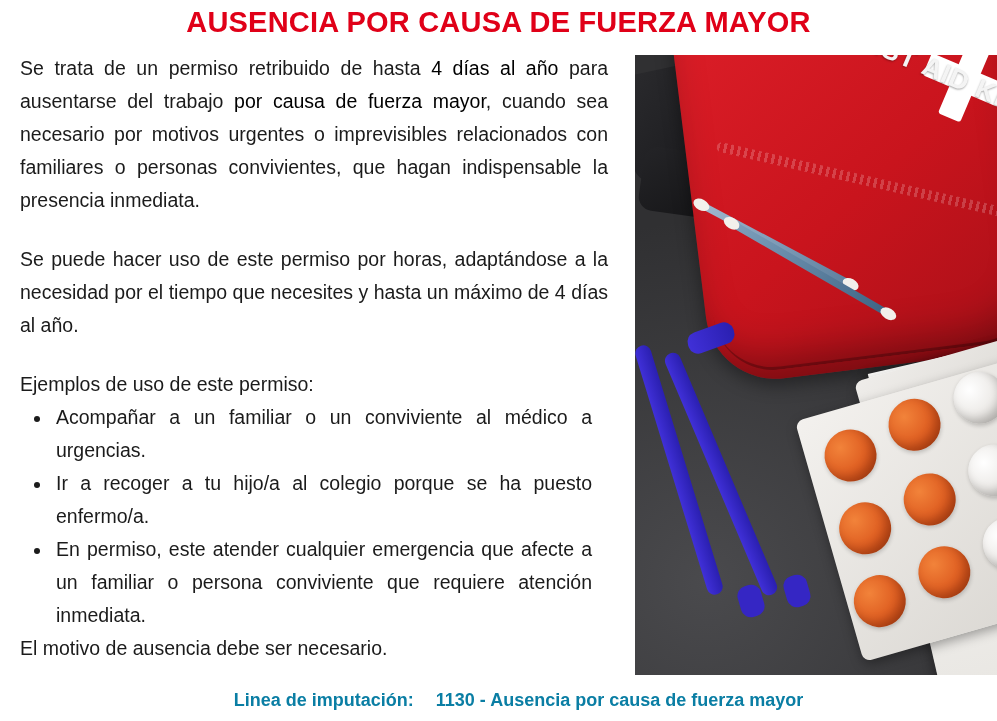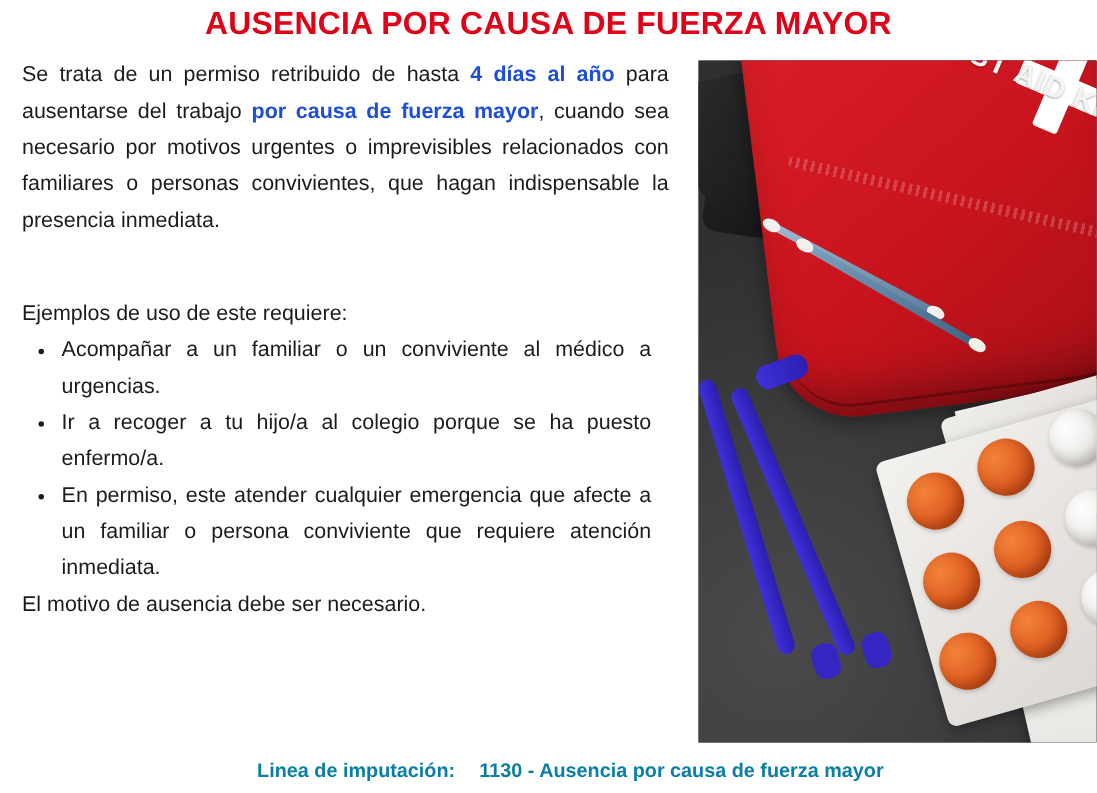--- a/index.html
+++ b/index.html
@@ -47,21 +47,21 @@
     text-align: justify;
     font-family: "Liberation Sans", sans-serif;
   }
   #text-col p {
     margin: 0 0 0 0;
   }
   .gap {
     height: 26px;
   }
   .b { font-weight: normal; }
-  .red { color: #1d4ed8; font-weight: bold; }
+  .red { color: #000000; font-weight: normal; }
 
   ul.examples {
     margin: 0;
     padding-left: 32px;
     list-style-type: disc;
   }
   ul.examples li {
     margin: 0 16px 0 0;
     padding-left: 4px;
     text-align: justify;
@@ -267,24 +267,25 @@
 <div id="page">
 
   <div id="title">AUSENCIA POR CAUSA DE FUERZA MAYOR</div>
 
   <div id="text-col">
 
     <p><span>Se trata de un </span><span class="b">permiso retribuido</span><span> de hasta </span><span class="red">4 días al año</span><span> para ausentarse del trabajo </span><span class="red">por causa de fuerza mayor</span><span>, cuando sea necesario por motivos urgentes o imprevisibles relacionados con familiares o personas convivientes, que hagan indispensable la presencia inmediata.</span></p>
 
     <div class="gap"></div>
 
+    <p><span class="b">Se puede hacer uso de este permiso por horas</span><span>, adaptándose a la necesidad por el tiempo que necesites y hasta un máximo de 4 días al año.</span></p>
 
     <div class="gap"></div>
 
-    <p>Ejemplos de uso de este requiere:</p>
+    <p>Ejemplos de uso de este permiso:</p>
 
     <ul class="examples">
       <li><span>Acompañar a un familiar o un conviviente al médico a urgencias.</span></li>
       <li><span>Ir a recoger a tu hijo/a al colegio porque se ha puesto enfermo/a.</span></li>
       <li><span>En permiso, </span><span class="b">este atender cualquier emergencia que afecte a un familiar o persona conviviente</span><span> que requiere atención inmediata.</span></li>
     </ul>
 
     <p id="closing">El motivo de ausencia debe ser necesario.</p>
   </div>
 

